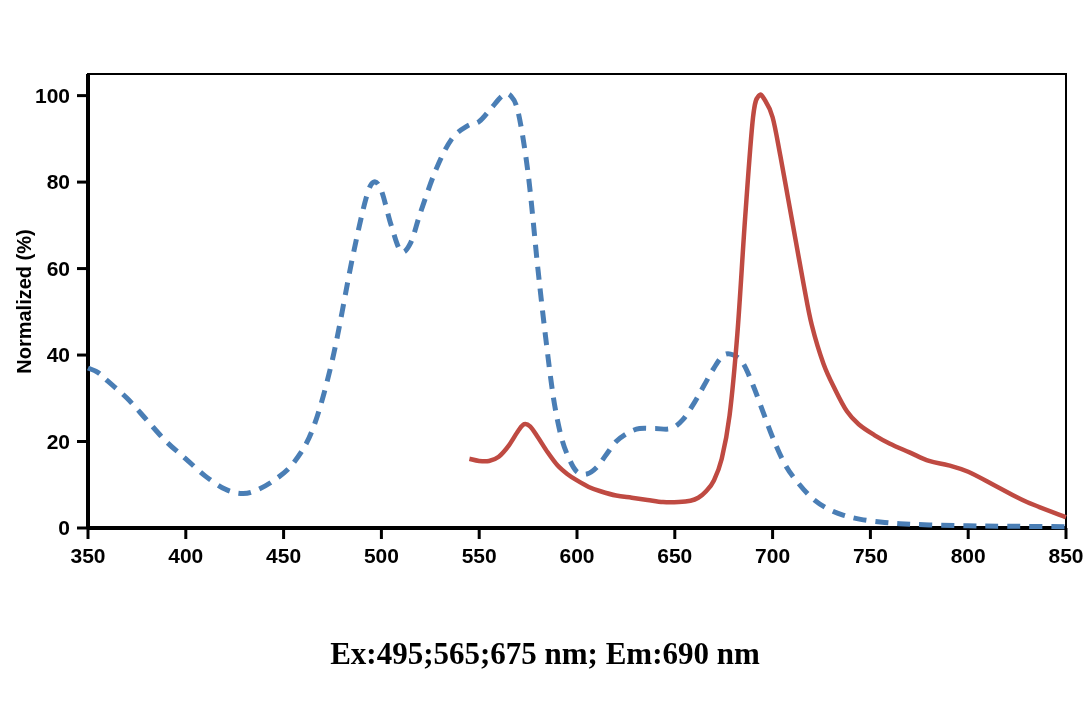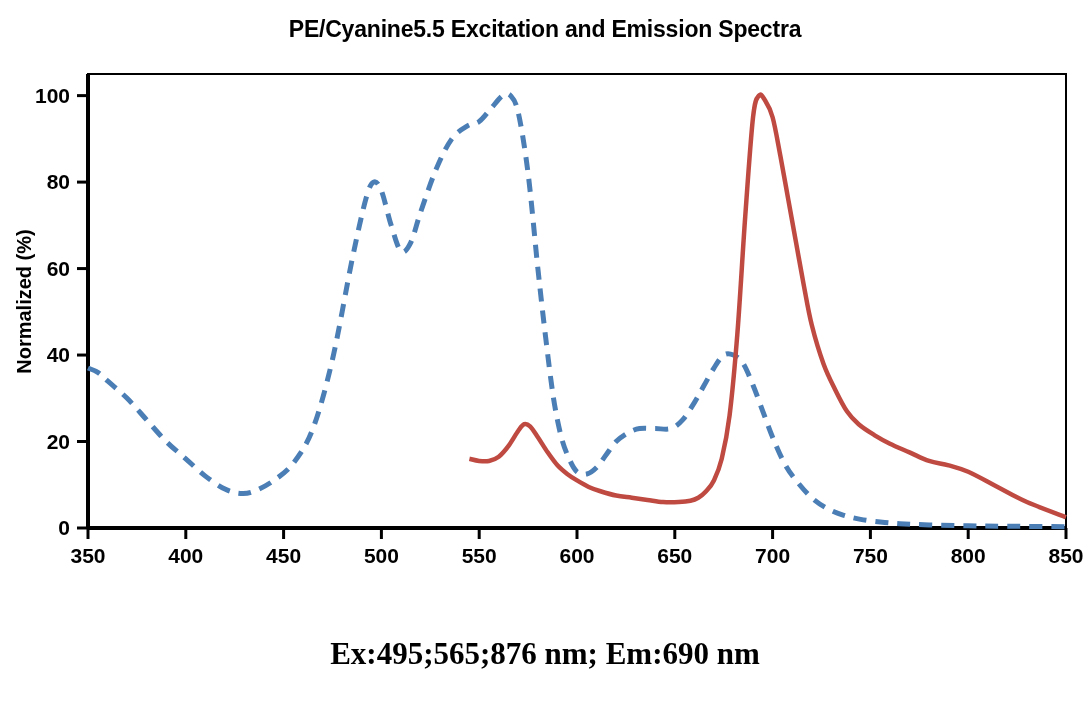--- a/index.html
+++ b/index.html
@@ -79,21 +79,20 @@
     font-weight: bold;
     font-size: 21px;
     fill: #000000;
   }
 </style>
 </head>
 <body>
 
 <div id="figure">
 
-  <div class="chart-title">PE/Cyanine5.5 Excitation and Emission Spectra</div>
 
   <svg class="plot" viewBox="0 0 1090 704">
     <g id="plot-frame">
         <rect x="88" y="74" width="978" height="454" fill="none" stroke="#000000" stroke-width="2"></rect>
         <line x1="88" y1="74" x2="88" y2="528" stroke="#000000" stroke-width="4"></line>
         <line x1="88" y1="528" x2="1066" y2="528" stroke="#000000" stroke-width="4"></line>
       </g>
     <g id="x-ticks">
         <line x1="88" y1="528" x2="88" y2="539" stroke="#000000" stroke-width="3"></line>
         <text x="88" y="563" text-anchor="middle" class="tick-text">350</text>
@@ -133,15 +132,15 @@
         <text x="70" y="102.61904761904765" text-anchor="end" class="tick-text">100</text>
       </g>
     <g id="series-layer">
         <path d="M 88.00 368.02 C 89.63 368.74, 94.52 370.18, 97.78 372.34 C 101.04 374.50, 102.67 376.67, 107.56 380.99 C 112.45 385.31, 120.60 391.80, 127.12 398.29 C 133.64 404.77, 140.16 412.70, 146.68 419.90 C 153.20 427.11, 159.72 435.04, 166.24 441.52 C 172.76 448.01, 179.28 453.05, 185.80 458.82 C 192.32 464.58, 198.84 471.07, 205.36 476.11 C 211.88 481.16, 219.05 486.20, 224.92 489.09 C 230.79 491.97, 235.68 493.05, 240.57 493.41 C 245.46 493.77, 248.72 493.41, 254.26 491.25 C 259.80 489.09, 267.30 485.12, 273.82 480.44 C 280.34 475.75, 286.86 471.79, 293.38 463.14 C 299.90 454.50, 306.42 445.85, 312.94 428.55 C 319.46 411.26, 325.98 387.48, 332.50 359.37 C 339.02 331.27, 346.52 286.59, 352.06 259.92 C 357.60 233.26, 362.17 212.36, 365.75 199.39 C 369.34 186.42, 370.97 183.54, 373.58 182.10 C 376.18 180.65, 378.47 183.54, 381.40 190.74 C 384.33 197.95, 387.92 215.24, 391.18 225.33 C 394.44 235.42, 397.70 248.39, 400.96 251.28 C 404.22 254.16, 407.48 249.11, 410.74 242.63 C 414.00 236.14, 416.28 224.61, 420.52 212.36 C 424.76 200.11, 430.95 181.37, 436.17 169.12 C 441.38 156.87, 446.60 146.06, 451.82 138.86 C 457.03 131.65, 462.90 128.77, 467.46 125.89 C 472.03 123.00, 475.29 124.44, 479.20 121.56 C 483.11 118.68, 487.02 112.91, 490.94 108.59 C 494.85 104.27, 499.41 97.78, 502.67 95.62 C 505.93 93.46, 507.89 92.74, 510.50 95.62 C 513.10 98.50, 515.39 99.94, 518.32 112.91 C 521.25 125.89, 524.84 147.50, 528.10 173.45 C 531.36 199.39, 534.95 241.19, 537.88 268.57 C 540.81 295.96, 543.10 316.13, 545.70 337.75 C 548.31 359.37, 550.92 381.71, 553.53 398.29 C 556.14 414.86, 558.74 427.11, 561.35 437.20 C 563.96 447.29, 566.57 453.05, 569.18 458.82 C 571.78 464.58, 574.07 469.27, 577.00 471.79 C 579.93 474.31, 583.52 474.67, 586.78 473.95 C 590.04 473.23, 593.30 470.71, 596.56 467.47 C 599.82 464.22, 603.08 458.82, 606.34 454.50 C 609.60 450.17, 612.53 445.13, 616.12 441.52 C 619.71 437.92, 623.94 435.04, 627.86 432.88 C 631.77 430.71, 635.03 429.27, 639.59 428.55 C 644.16 427.83, 650.02 428.55, 655.24 428.55 C 660.46 428.55, 666.32 429.99, 670.89 428.55 C 675.45 427.11, 678.71 424.23, 682.62 419.90 C 686.54 415.58, 690.77 408.37, 694.36 402.61 C 697.95 396.84, 700.88 391.08, 704.14 385.31 C 707.40 379.55, 710.66 373.06, 713.92 368.02 C 717.18 362.97, 720.44 357.21, 723.70 355.05 C 726.96 352.89, 730.22 353.61, 733.48 355.05 C 736.74 356.49, 740.00 358.65, 743.26 363.70 C 746.52 368.74, 749.78 377.39, 753.04 385.31 C 756.30 393.24, 759.56 402.61, 762.82 411.26 C 766.08 419.90, 769.01 428.55, 772.60 437.20 C 776.19 445.85, 780.42 455.94, 784.34 463.14 C 788.25 470.35, 791.51 474.67, 796.07 480.44 C 800.64 486.20, 806.50 493.05, 811.72 497.73 C 816.94 502.42, 822.15 505.66, 827.37 508.54 C 832.58 511.43, 837.47 513.23, 843.02 515.03 C 848.56 516.83, 854.43 518.20, 860.62 519.35 C 866.81 520.51, 873.66 521.23, 880.18 521.95 C 886.70 522.67, 891.59 523.17, 899.74 523.68 C 907.89 524.18, 917.67 524.61, 929.08 524.97 C 940.49 525.33, 955.16 525.62, 968.20 525.84 C 981.24 526.05, 991.02 526.13, 1007.32 526.27 C 1023.62 526.41, 1056.22 526.63, 1066.00 526.70" fill="none" stroke="#4A7EB5" stroke-width="5" stroke-linecap="butt" stroke-linejoin="round" stroke-dasharray="13,9"></path>
         <path d="M 469.42 458.82 C 471.05 459.18, 475.94 460.62, 479.20 460.98 C 482.46 461.34, 485.72 461.70, 488.98 460.98 C 492.24 460.26, 495.50 459.18, 498.76 456.66 C 502.02 454.13, 505.28 450.17, 508.54 445.85 C 511.80 441.52, 515.71 434.32, 518.32 430.71 C 520.93 427.11, 522.23 424.95, 524.19 424.23 C 526.14 423.51, 527.77 424.23, 530.06 426.39 C 532.34 428.55, 534.95 432.88, 537.88 437.20 C 540.81 441.52, 544.40 447.65, 547.66 452.33 C 550.92 457.02, 554.18 461.70, 557.44 465.30 C 560.70 468.91, 563.96 471.43, 567.22 473.95 C 570.48 476.47, 573.41 478.28, 577.00 480.44 C 580.59 482.60, 584.82 485.12, 588.74 486.92 C 592.65 488.73, 595.91 489.81, 600.47 491.25 C 605.04 492.69, 610.90 494.49, 616.12 495.57 C 621.34 496.65, 626.55 497.01, 631.77 497.73 C 636.98 498.45, 642.20 499.17, 647.42 499.90 C 652.63 500.62, 657.85 501.70, 663.06 502.06 C 668.28 502.42, 674.15 502.27, 678.71 502.06 C 683.28 501.84, 687.19 501.48, 690.45 500.76 C 693.71 500.04, 695.66 499.32, 698.27 497.73 C 700.88 496.15, 703.49 494.13, 706.10 491.25 C 708.70 488.37, 711.31 485.84, 713.92 480.44 C 716.53 475.03, 719.14 469.63, 721.74 458.82 C 724.35 448.01, 726.96 436.48, 729.57 415.58 C 732.18 394.68, 734.78 366.58, 737.39 333.43 C 740.00 300.28, 742.61 252.72, 745.22 216.69 C 747.82 180.65, 750.76 137.42, 753.04 117.24 C 755.32 97.06, 756.95 98.50, 758.91 95.62 C 760.86 92.74, 762.49 96.34, 764.78 99.94 C 767.06 103.55, 769.99 107.87, 772.60 117.24 C 775.21 126.61, 777.82 142.46, 780.42 156.15 C 783.03 169.84, 785.64 184.98, 788.25 199.39 C 790.86 213.80, 793.46 228.22, 796.07 242.63 C 798.68 257.04, 801.29 272.17, 803.90 285.87 C 806.50 299.56, 808.46 311.81, 811.72 324.78 C 814.98 337.75, 819.54 352.89, 823.46 363.70 C 827.37 374.50, 831.28 381.71, 835.19 389.64 C 839.10 397.57, 843.02 405.49, 846.93 411.26 C 850.84 417.02, 854.10 420.27, 858.66 424.23 C 863.23 428.19, 869.10 431.80, 874.31 435.04 C 879.53 438.28, 884.09 440.80, 889.96 443.69 C 895.83 446.57, 903.00 449.45, 909.52 452.33 C 916.04 455.22, 922.56 458.82, 929.08 460.98 C 935.60 463.14, 942.12 463.50, 948.64 465.30 C 955.16 467.11, 960.05 468.19, 968.20 471.79 C 976.35 475.39, 987.76 481.88, 997.54 486.92 C 1007.32 491.97, 1015.47 497.01, 1026.88 502.06 C 1038.29 507.10, 1059.48 514.67, 1066.00 517.19" fill="none" stroke="#BF4A42" stroke-width="4.5" stroke-linecap="butt" stroke-linejoin="round"></path>
       </g>
   </svg>
 
   <div class="axis-label-y">Normalized (%)</div>
 
-  <div class="chart-caption">Ex:495;565;876 nm; Em:690 nm</div>
+  <div class="chart-caption">Ex:495;565;675 nm; Em:690 nm</div>
 
 </div>
 
 </body></html>

